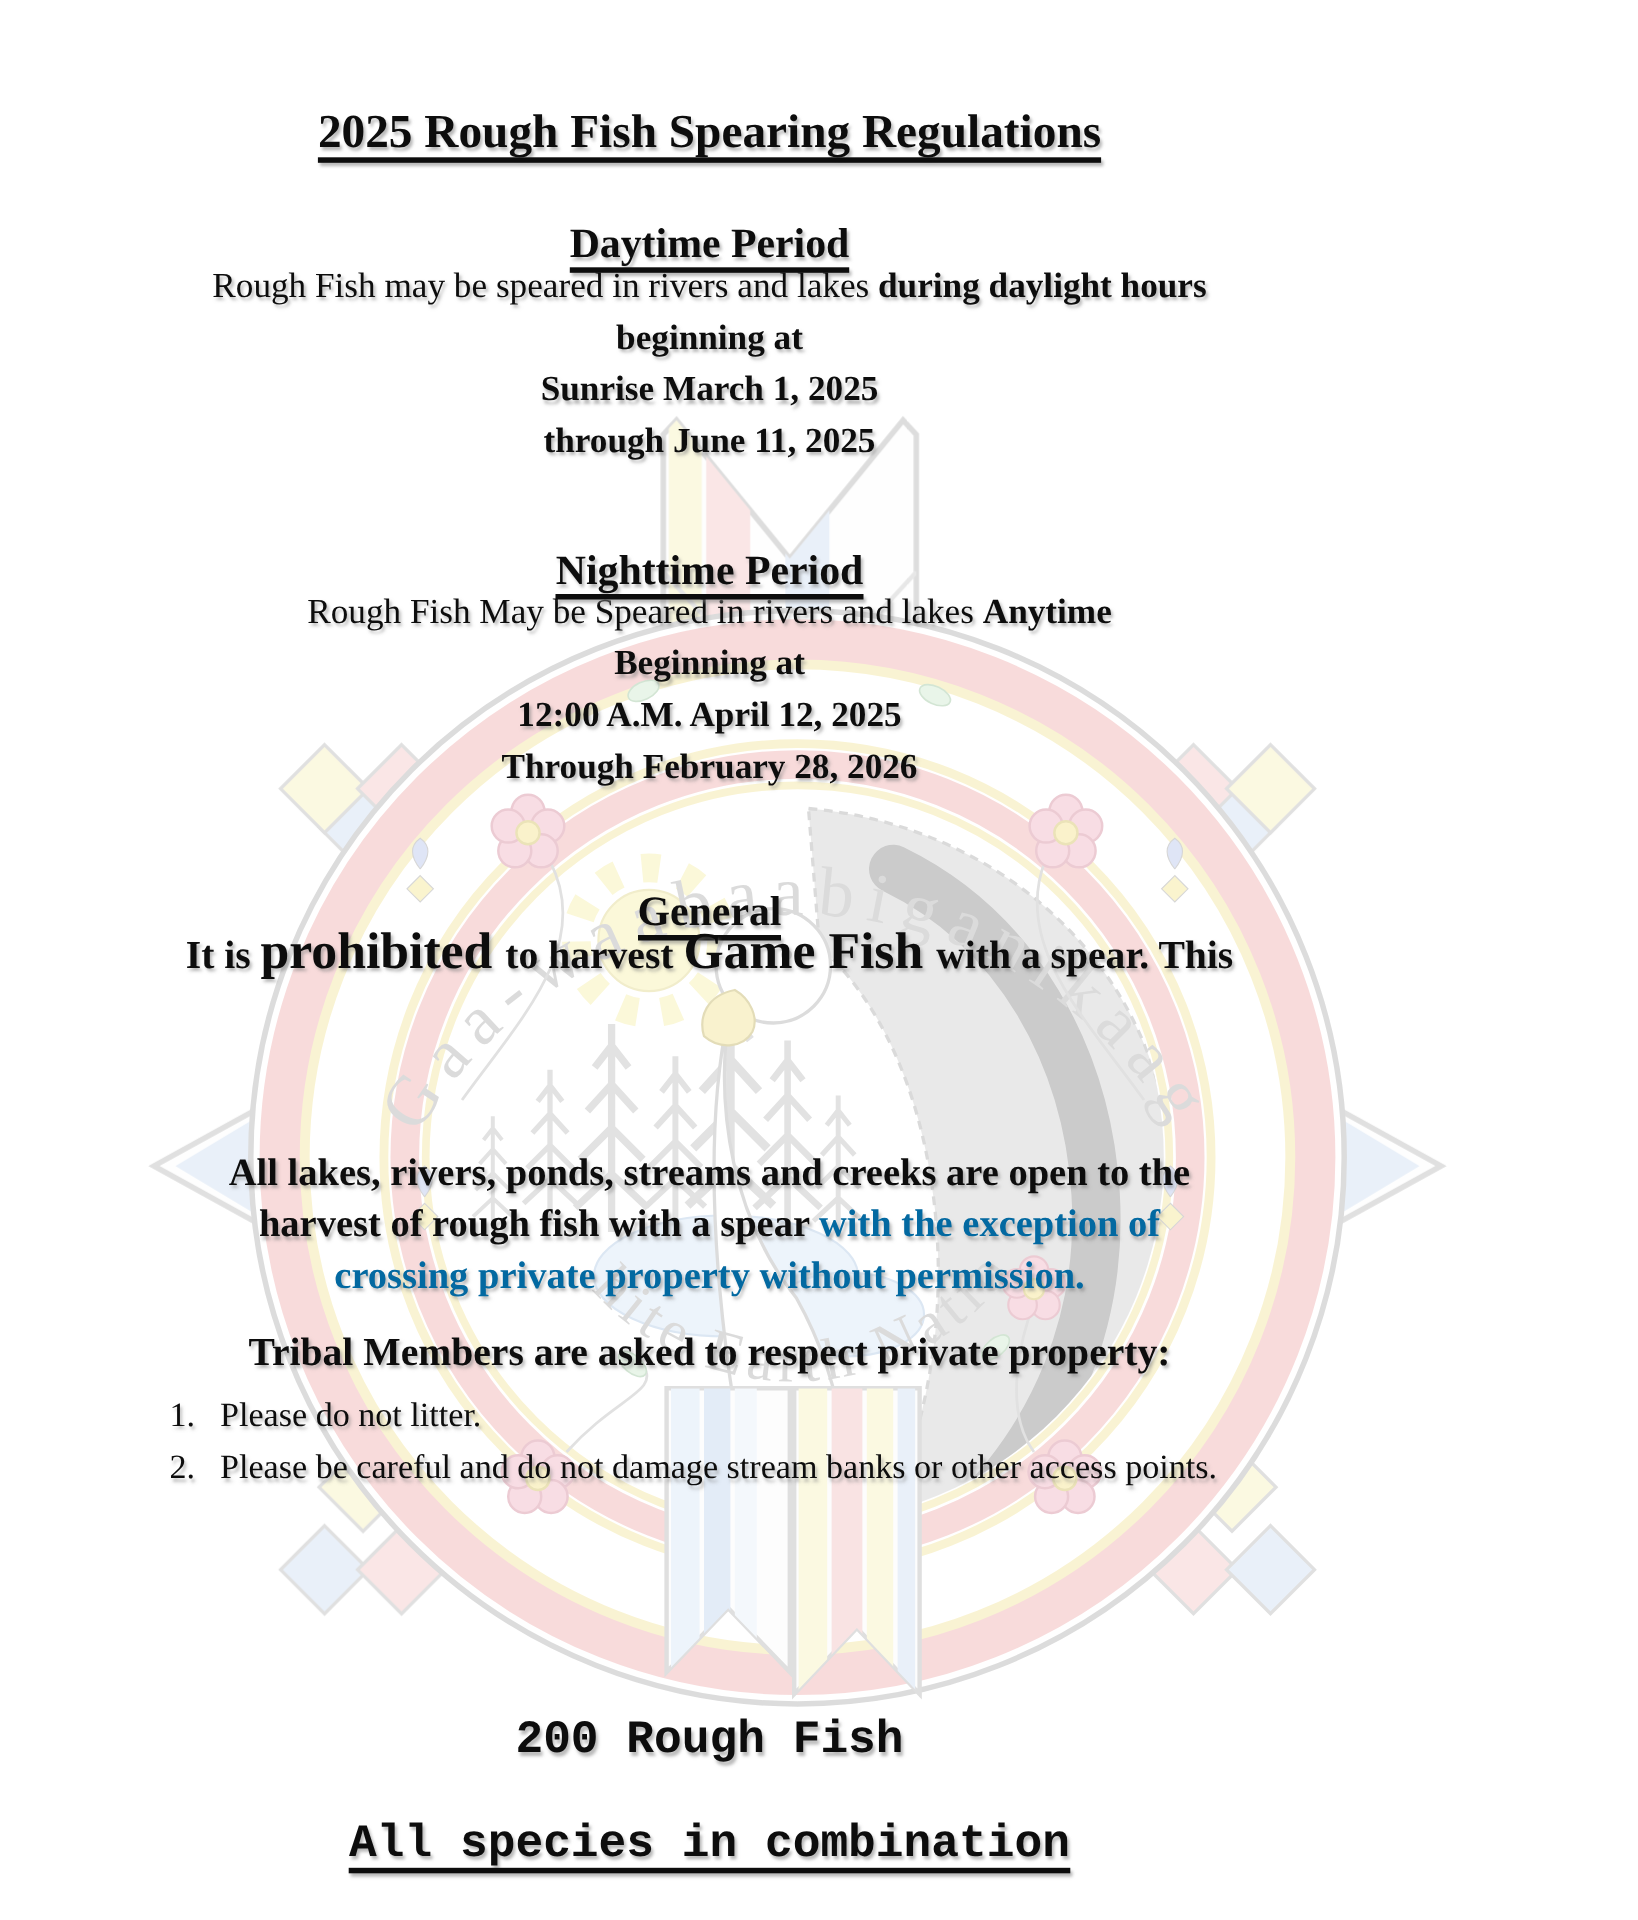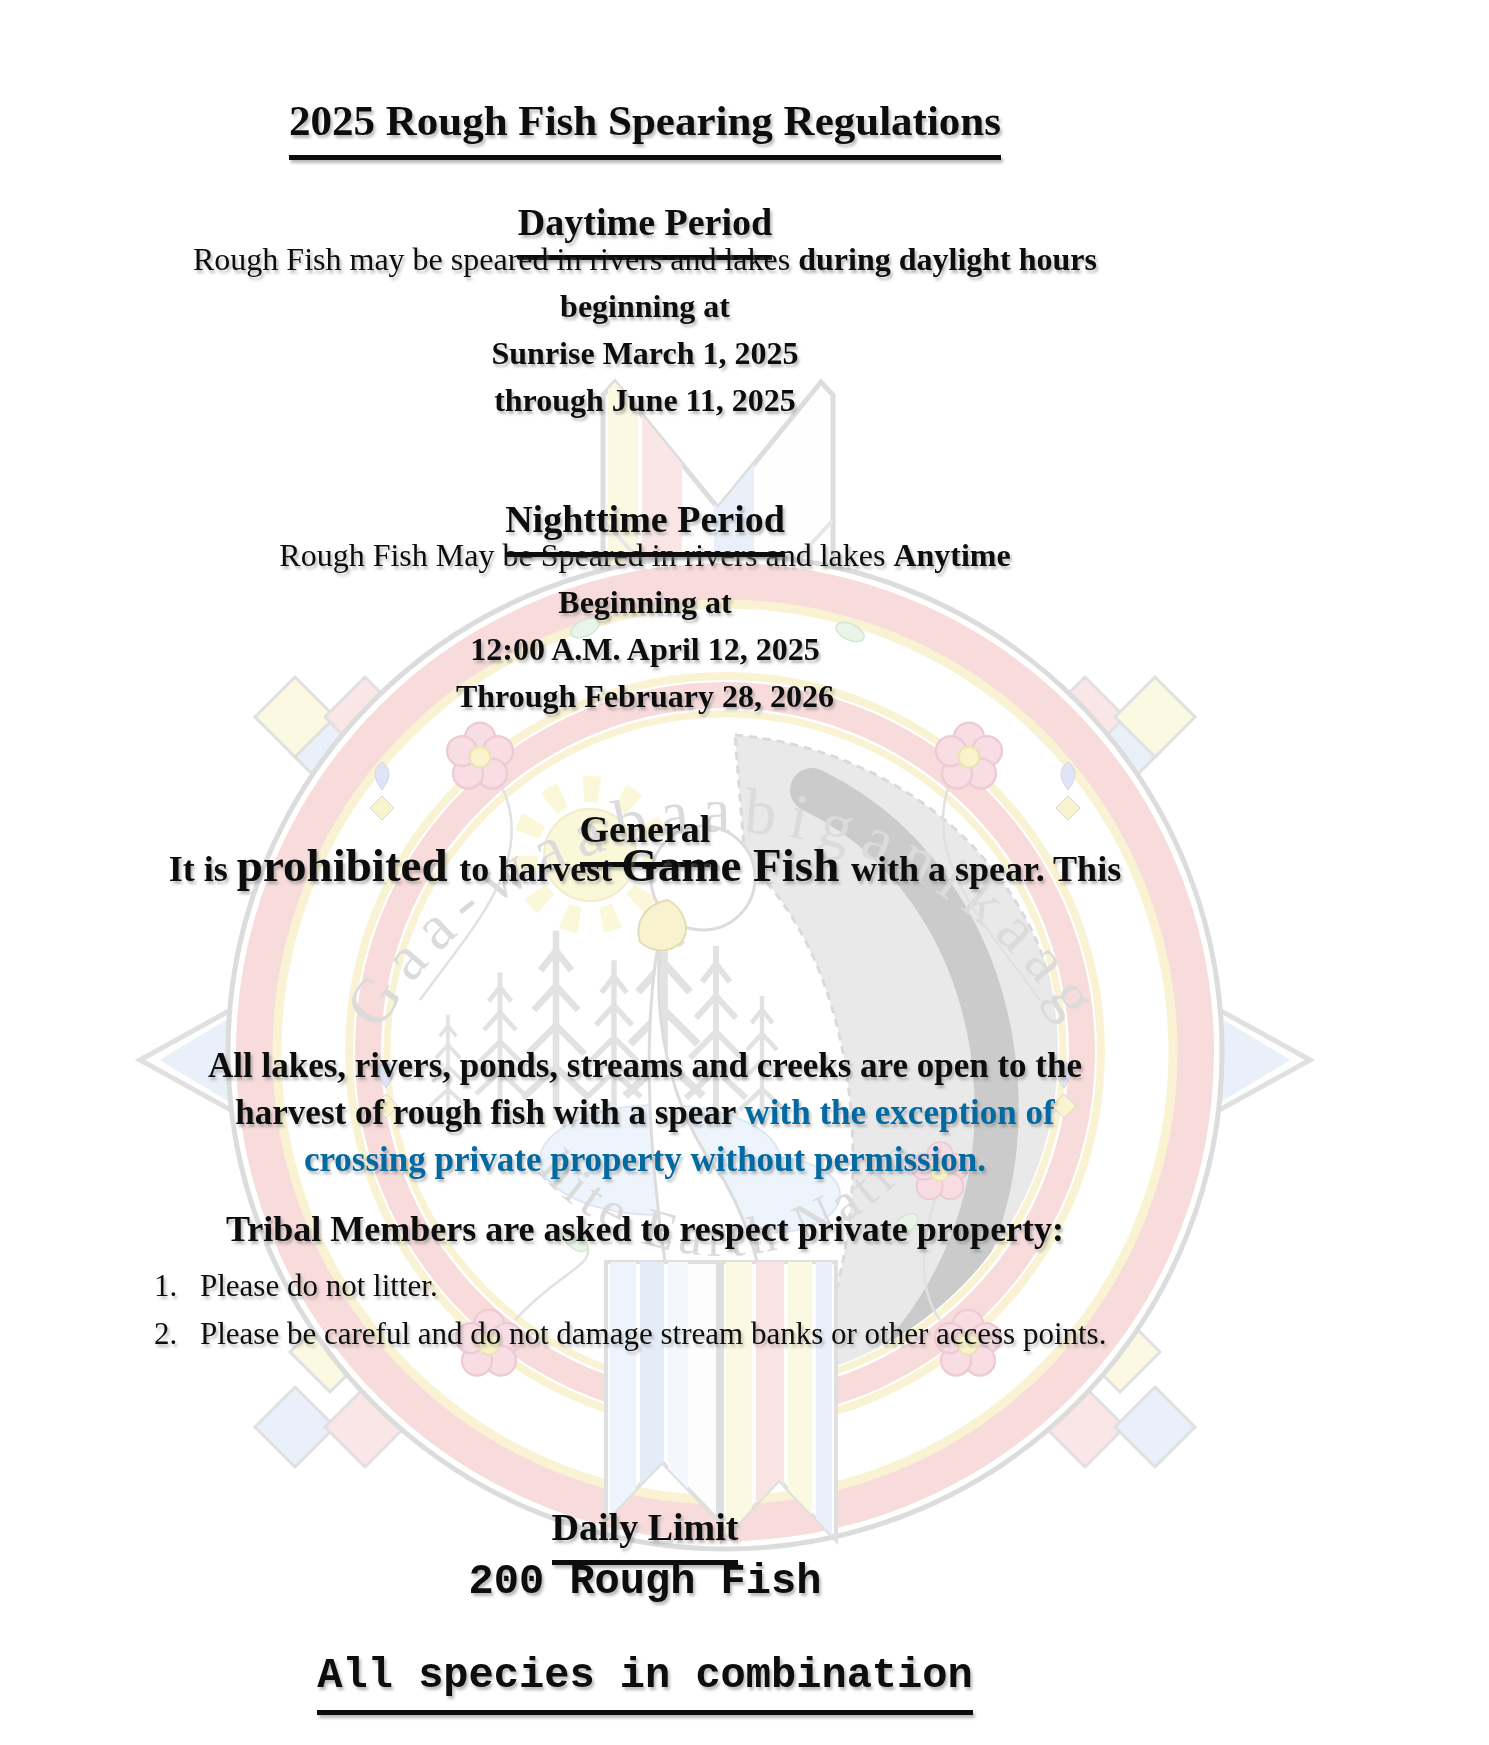--- a/index.html
+++ b/index.html
@@ -15,21 +15,21 @@
     position:absolute;left:0;top:0;z-index:0;pointer-events:none;
   }
   .content{position:absolute;left:0;top:0;width:100%;height:100%;z-index:1;}
   .line{
     position:absolute;left:0;width:1290px;text-align:center;
     text-shadow:2px 3px 3px rgba(125,125,125,0.55);
     white-space:nowrap;
   }
   .wrapline{white-space:normal;}
   .b{font-weight:bold;}
-  .u{border-bottom:5px solid #0d0d0d;padding-bottom:12px;
+  .u{border-bottom:5px solid #0d0d0d;padding-bottom:0;
      filter:drop-shadow(2px 3px 1.5px rgba(125,125,125,0.55));
      text-shadow:none;display:inline-block;line-height:1.05;margin-top:40px;}
   .t-title{font-size:43px;}
   .t-h{font-size:38px;}
   .t-body{font-size:32px;line-height:47px;}
   .t-gbase{font-size:36px;}
   .t-gbig{font-size:47px;margin-top:41px;}
   .t-a{font-size:35px;line-height:47px;margin-top:34px;}
   .t-tribal{font-size:36px;}
   .t-li{font-size:31px;line-height:48px;}
@@ -254,18 +254,17 @@
 
     <div class="list-item t-li wrapline" style="top:1262px">
       <span class="list-num">1.</span>
       <span>Please do not litter.</span>
     </div>
     <div class="list-item t-li wrapline" style="top:1310px">
       <span class="list-num">2.</span>
       <span>Please be careful and do not damage stream banks or other access points.</span>
     </div>
 
-    <div class="line t-h b" style="top:1468px"><span class="u">Daily Limit</span></div>
     <div class="line t-dl b" style="top:1558px"><span>200 Rough Fish</span></div>
     <div class="line t-dl b" style="top:1614px"><span class="u">All species in combination</span></div>
 
   </div>
 </div>
 
 </body></html>

